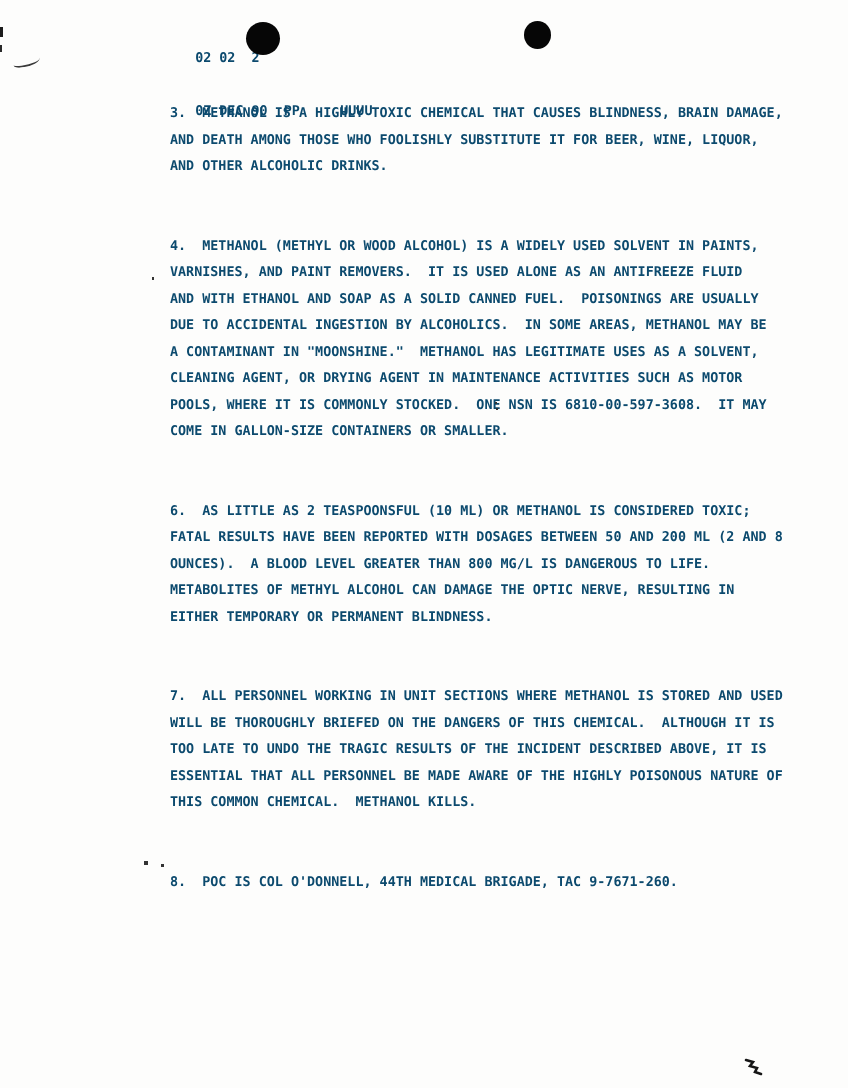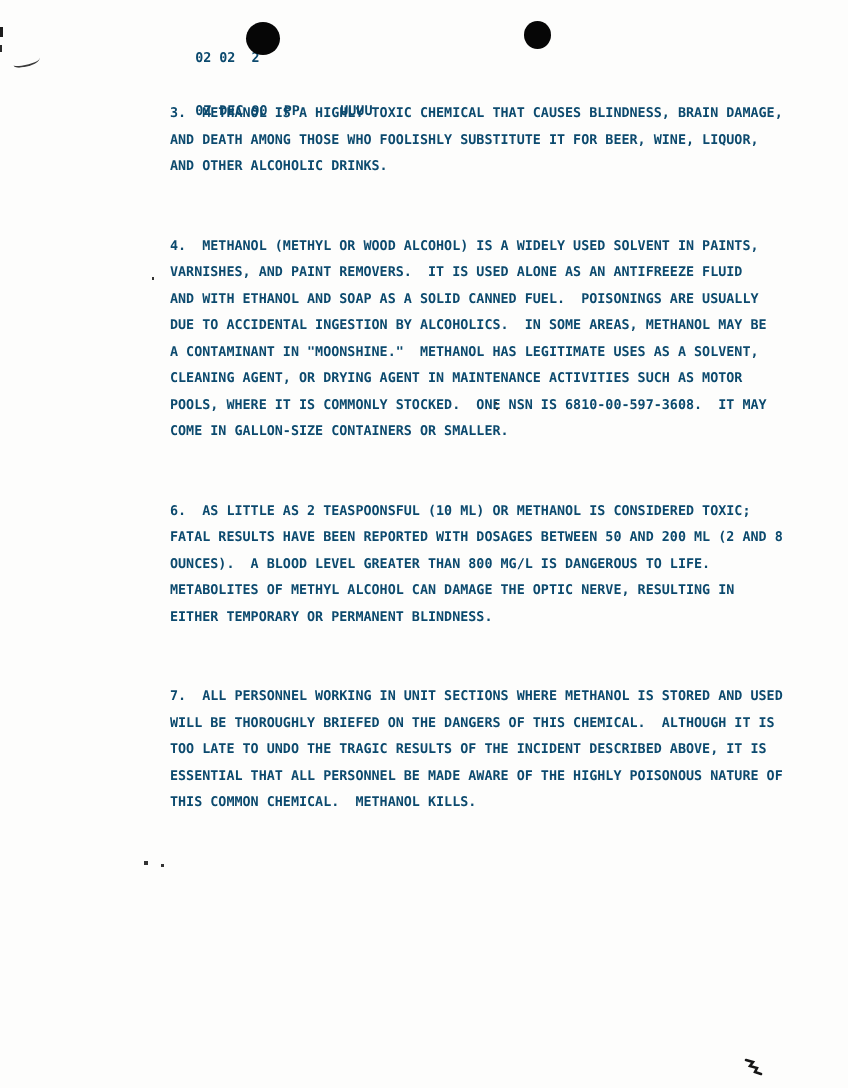--- a/index.html
+++ b/index.html
@@ -74,20 +74,21 @@
   <div class="para">6.  AS LITTLE AS 2 TEASPOONSFUL (10 ML) OR METHANOL IS CONSIDERED TOXIC;
 FATAL RESULTS HAVE BEEN REPORTED WITH DOSAGES BETWEEN 50 AND 200 ML (2 AND 8
 OUNCES).  A BLOOD LEVEL GREATER THAN 800 MG/L IS DANGEROUS TO LIFE.
 METABOLITES OF METHYL ALCOHOL CAN DAMAGE THE OPTIC NERVE, RESULTING IN
 EITHER TEMPORARY OR PERMANENT BLINDNESS.</div>
   <div class="para">7.  ALL PERSONNEL WORKING IN UNIT SECTIONS WHERE METHANOL IS STORED AND USED
 WILL BE THOROUGHLY BRIEFED ON THE DANGERS OF THIS CHEMICAL.  ALTHOUGH IT IS
 TOO LATE TO UNDO THE TRAGIC RESULTS OF THE INCIDENT DESCRIBED ABOVE, IT IS
 ESSENTIAL THAT ALL PERSONNEL BE MADE AWARE OF THE HIGHLY POISONOUS NATURE OF
 THIS COMMON CHEMICAL.  METHANOL KILLS.</div>
+  <div class="para">8.  POC IS COL O'DONNELL, 44TH MEDICAL BRIGADE, TAC 9-7671-260.</div>
 </div>
 
 <div class="artifact" id="edge-mark-1"></div>
 <div class="artifact" id="edge-mark-2"></div>
 <div class="artifact" id="edge-squiggle"></div>
 <div class="speck" id="speck-1"></div>
 <div class="speck" id="speck-2"></div>
 <div class="speck" id="speck-3"></div>
 <div class="speck" id="speck-4"></div>
 <div class="speck" id="speck-5"></div>

